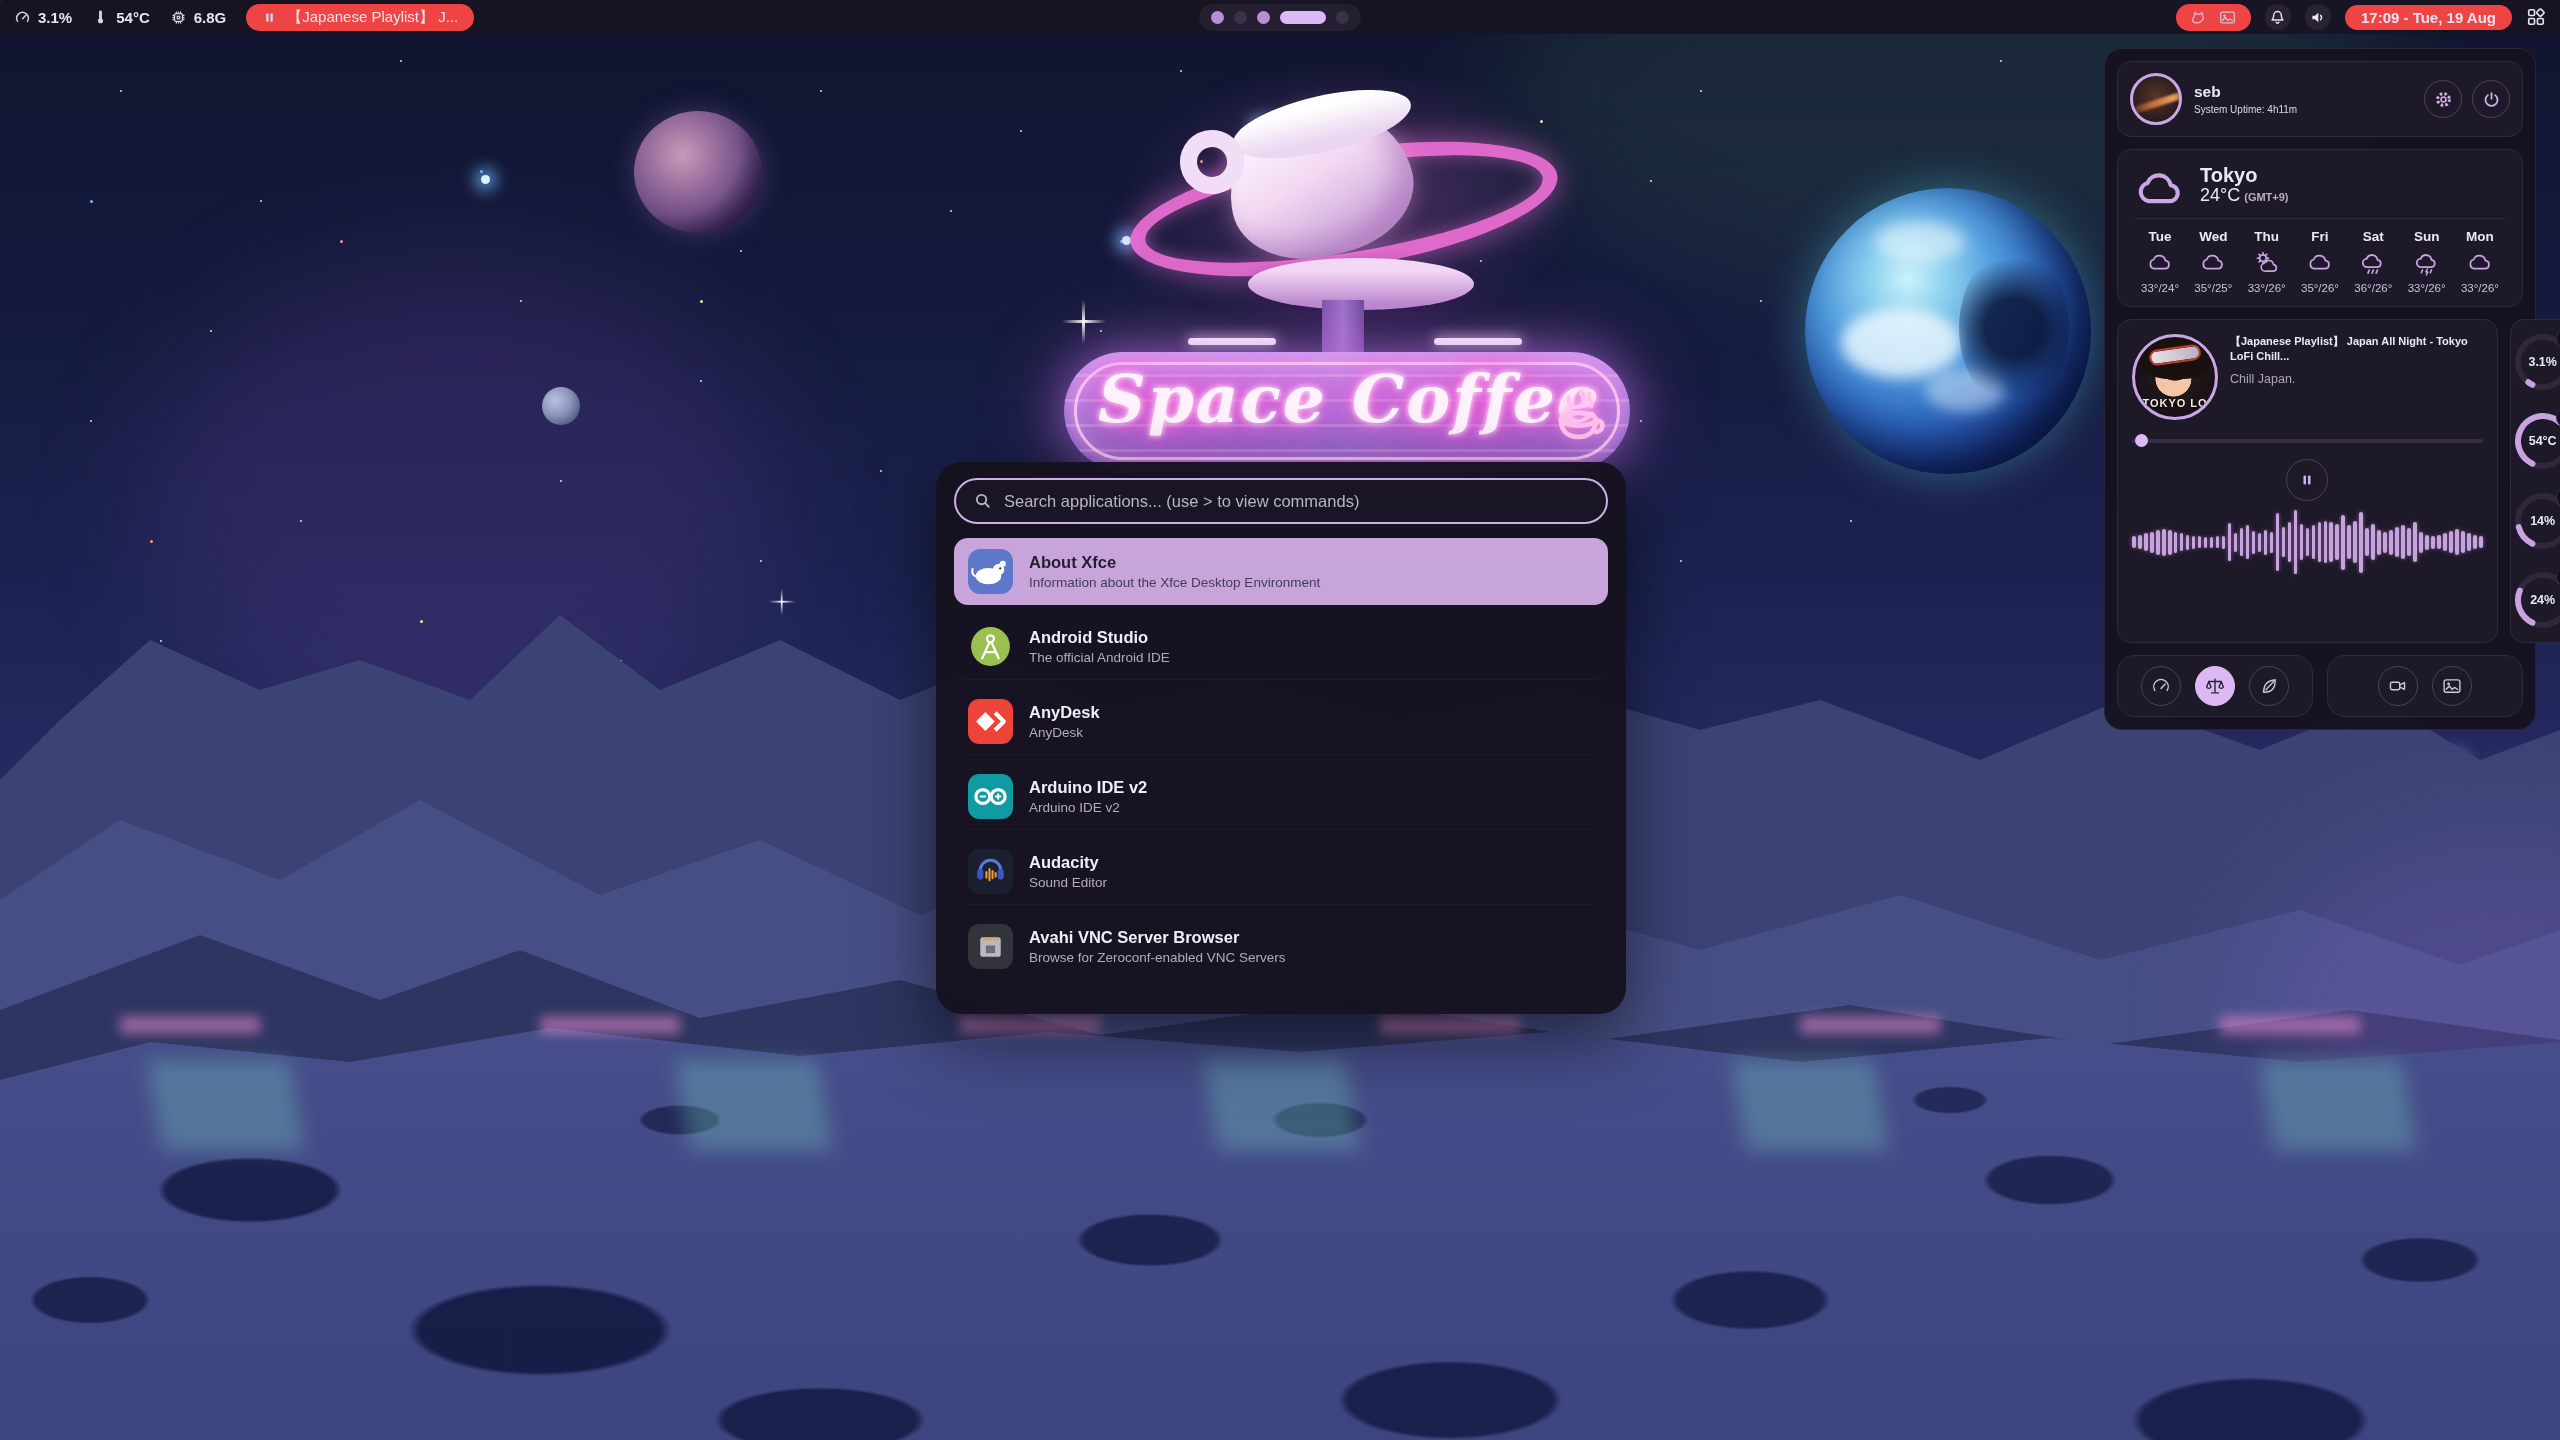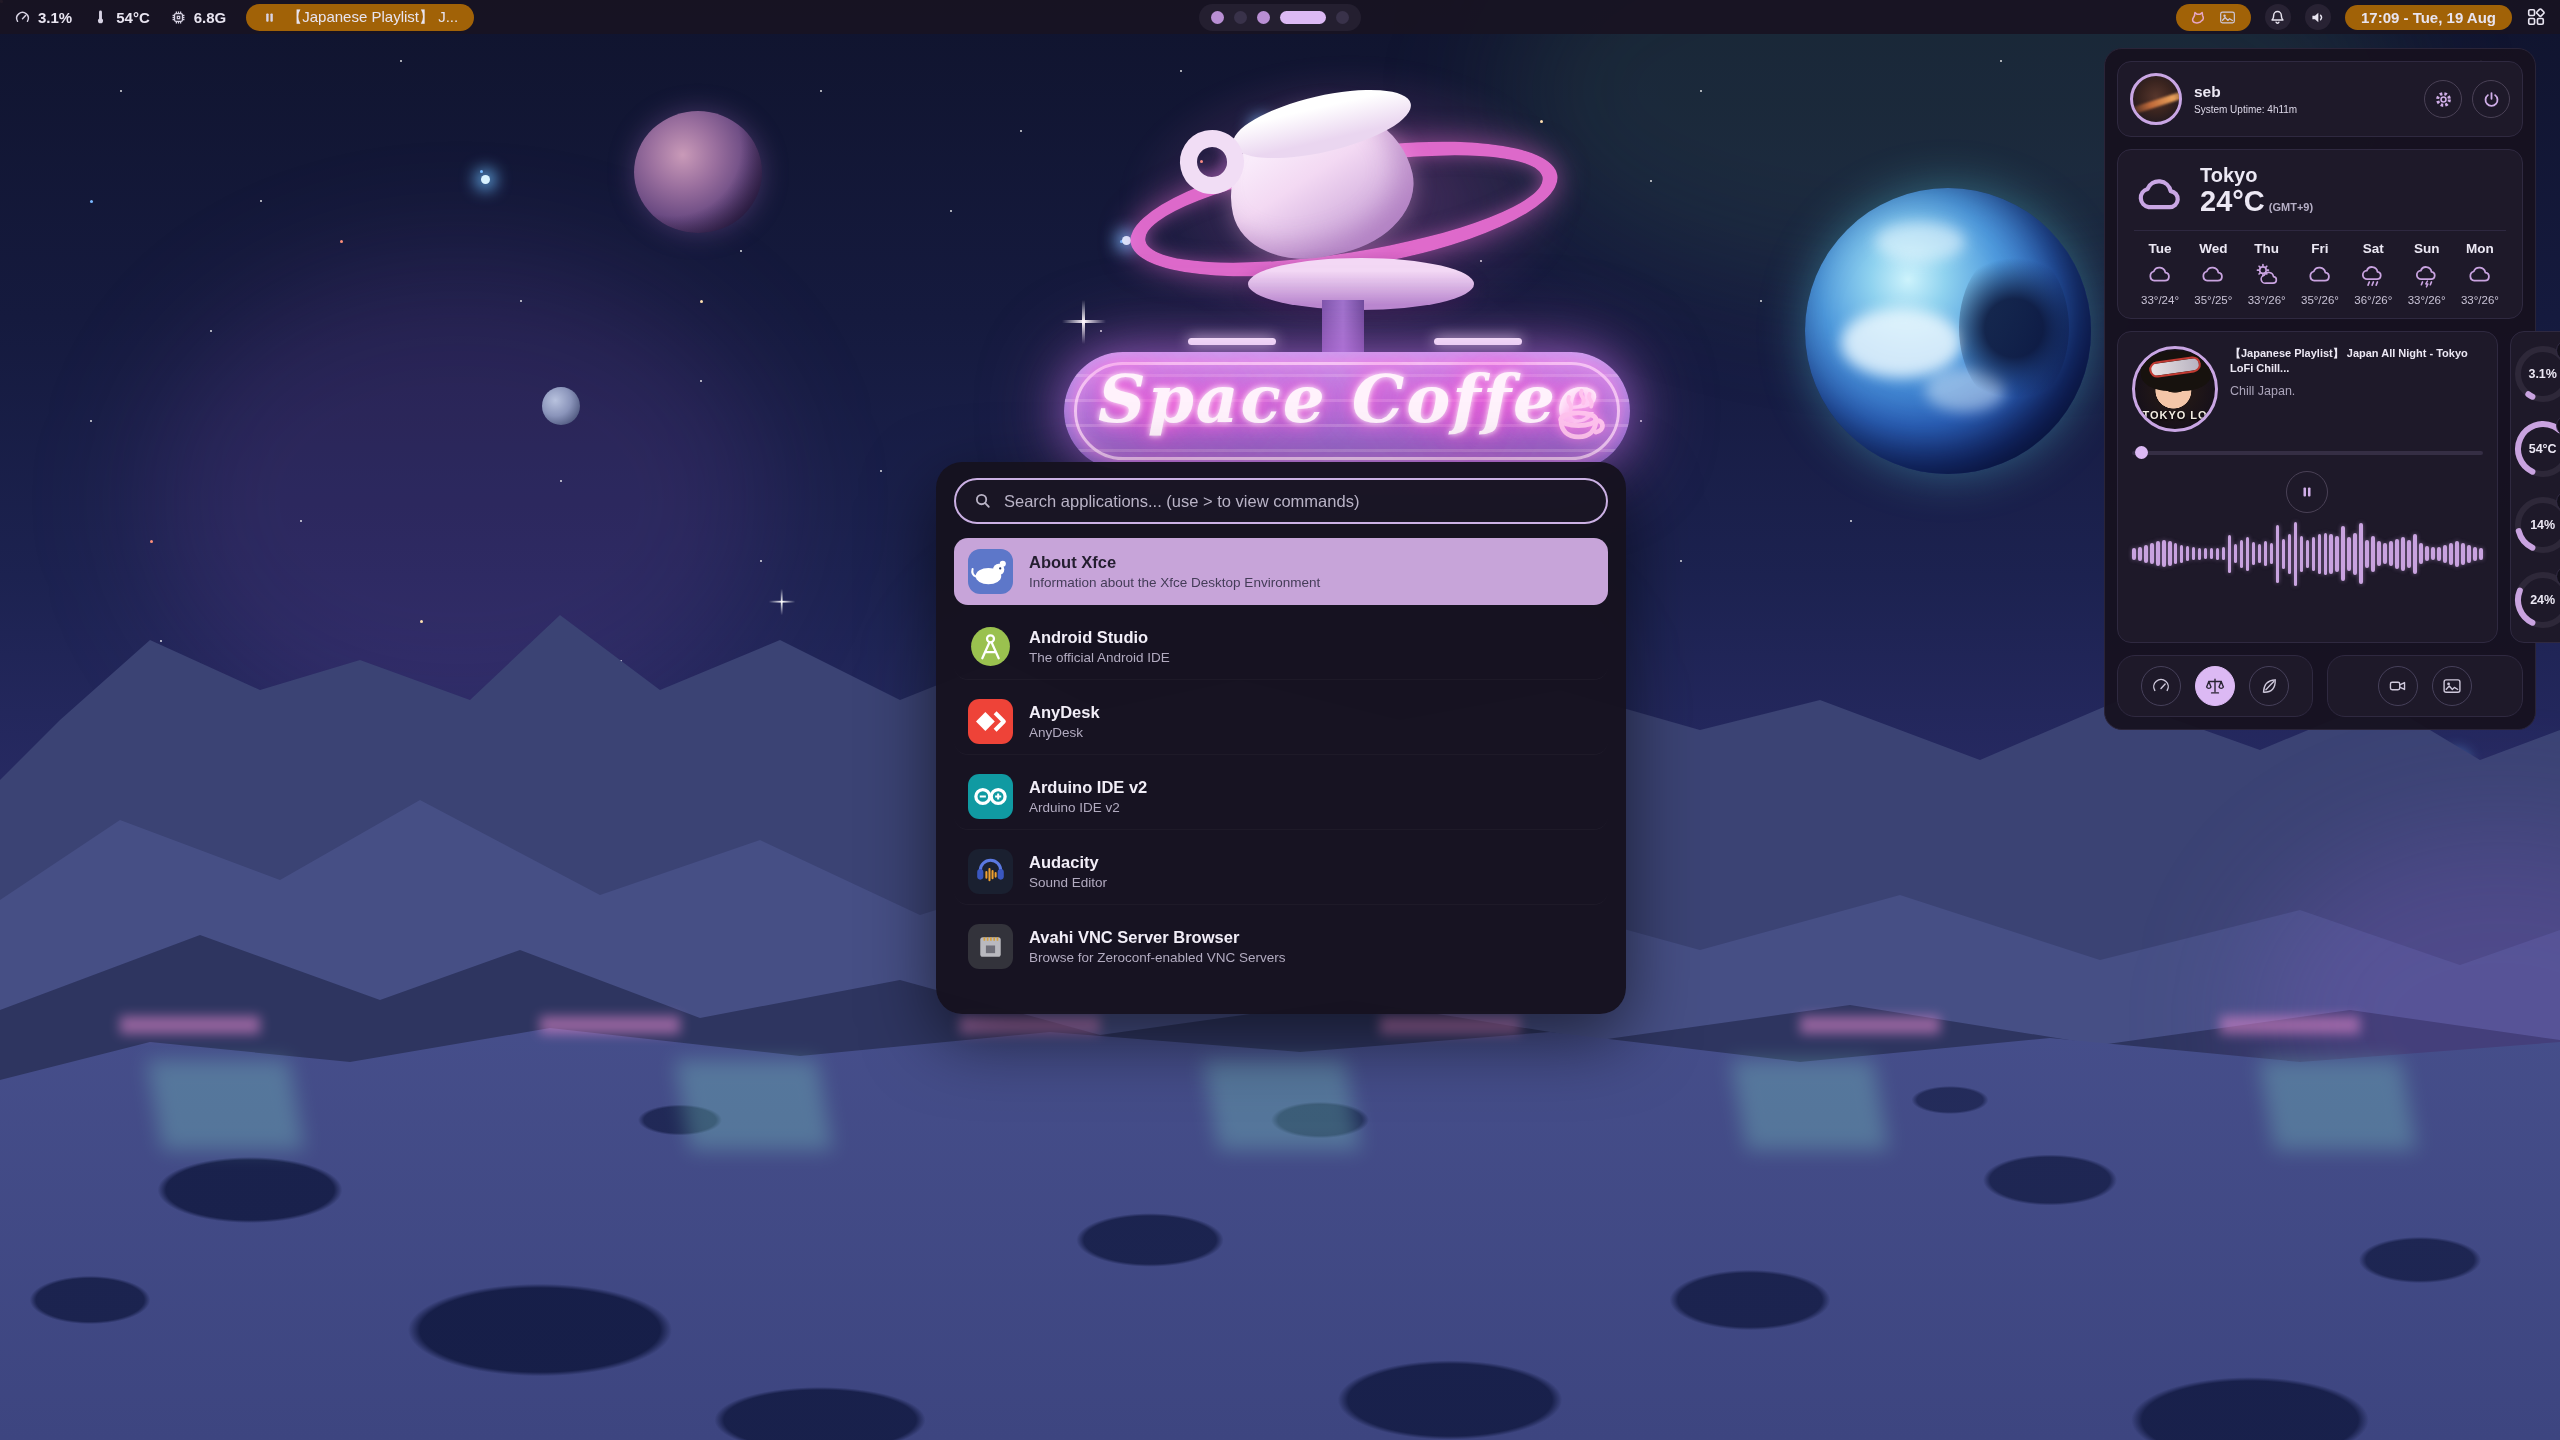--- a/index.html
+++ b/index.html
@@ -113,21 +113,21 @@
   .sign-text { position:absolute; left:34px; top:8px; width:460px; text-align:center;
     font-family:"DejaVu Serif","Liberation Serif",serif; font-style:italic; font-weight:700; font-size:66px;
     color:#fff2fc; letter-spacing:2px; white-space:nowrap;
     text-shadow:0 0 6px #fff,0 0 16px #ff7ae0,0 0 36px #ff3fd0,0 0 60px #ff3fd0; }
   .sign-cup { position:absolute; right:18px; top:10px; filter:drop-shadow(0 0 6px #ff8ae6); }
 
   
   #topbar { position:absolute; left:0; top:0; width:2560px; height:34px; background:rgba(24,20,34,.96);
     display:flex; align-items:center; padding:0 14px; gap:20px; color:#e8e4f0; font-size:15px; z-index:50; }
   .tb-item { display:flex; align-items:center; gap:7px; font-weight:600; }
-  .tb-pill { display:flex; align-items:center; gap:10px; background:#a16207; border-radius:999px; padding:4px 16px; }
+  .tb-pill { display:flex; align-items:center; gap:10px; background:#ef4444; border-radius:999px; padding:4px 16px; }
   .tb-circle { display:flex; align-items:center; justify-content:center; width:26px; height:26px; border-radius:50%; background:#282233; }
   #ws-dots { position:absolute; left:50%; top:4px; transform:translateX(-50%); display:flex; align-items:center; gap:10px;
     background:#241f30; border-radius:999px; padding:7px 12px; }
   .ws-dot { width:13px; height:13px; border-radius:999px; background:#39324a; cursor:pointer; }
   .ws-dot.on { background:#b98fd4; }
   .ws-dot.active { width:46px; background:#dcb9f4; }
   .tb-right { margin-left:auto; display:flex; align-items:center; gap:14px; }
   .tb-clock { font-weight:700; }
 
   
@@ -163,21 +163,21 @@
     background:linear-gradient(90deg,transparent,#c06a3a,#e8a05a,transparent); filter:blur(1px); }
   #user-name { font-size:15.5px; font-weight:700; }
   #user-uptime { font-size:10px; color:#ddd8e8; margin-top:3px; }
   .round-btn { width:38px; height:38px; border-radius:50%; border:1px solid #4a4156; display:flex; align-items:center;
     justify-content:center; cursor:pointer; background:transparent; }
   #user-actions { margin-left:auto; display:flex; gap:10px; }
 
   #weather-card { padding:14px 16px 12px; }
   #weather-head { display:flex; align-items:center; gap:14px; }
   #weather-city { font-size:20px; font-weight:700; line-height:1.1; }
-  #weather-temp { font-size:29px; font-weight:700; line-height:1.1; }
+  #weather-temp { font-size:18px; font-weight:400; line-height:1.1; }
   #weather-tz { font-size:11px; font-weight:600; color:#b6afc6; margin-left:4px; }
   #weather-divider { height:1px; background:#2e2840; margin:12px 0 10px; }
   #forecast { display:flex; justify-content:space-between;align-items:center; }
   .fc-col { display:flex; flex-direction:column; align-items:center; gap:6px; width:52px; }
   .fc-day { font-size:13.5px; font-weight:700; }
   .fc-icon { color:#c9a3e0; }
   .fc-temp { font-size:11.5px; color:#c9c3d6; white-space:nowrap; }
 
   #media-row { display:flex; gap:12px; flex:1; }
   #music-card { flex:1; padding:14px; display:flex; flex-direction:column; }

